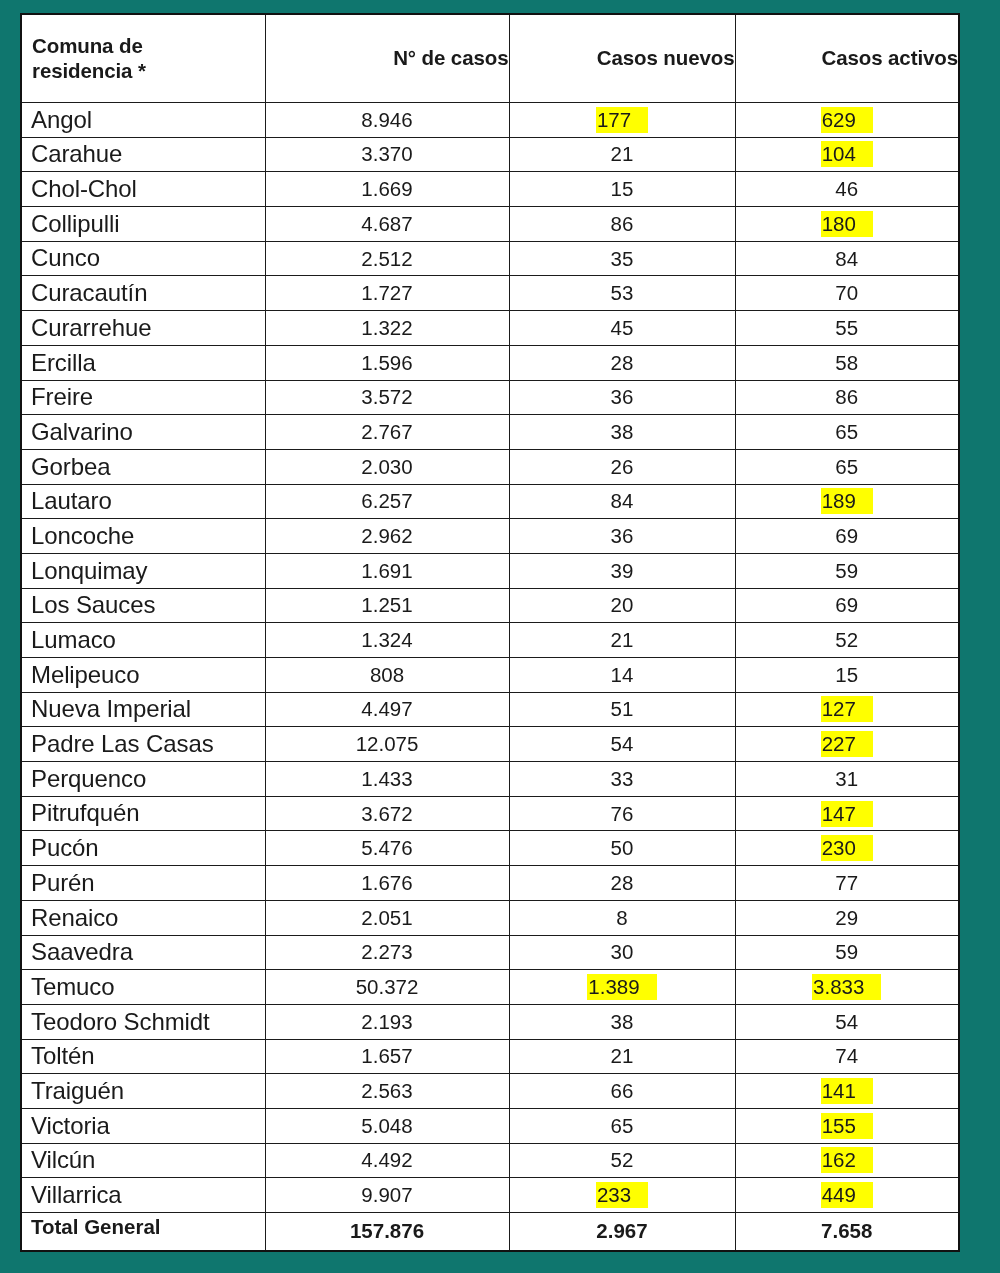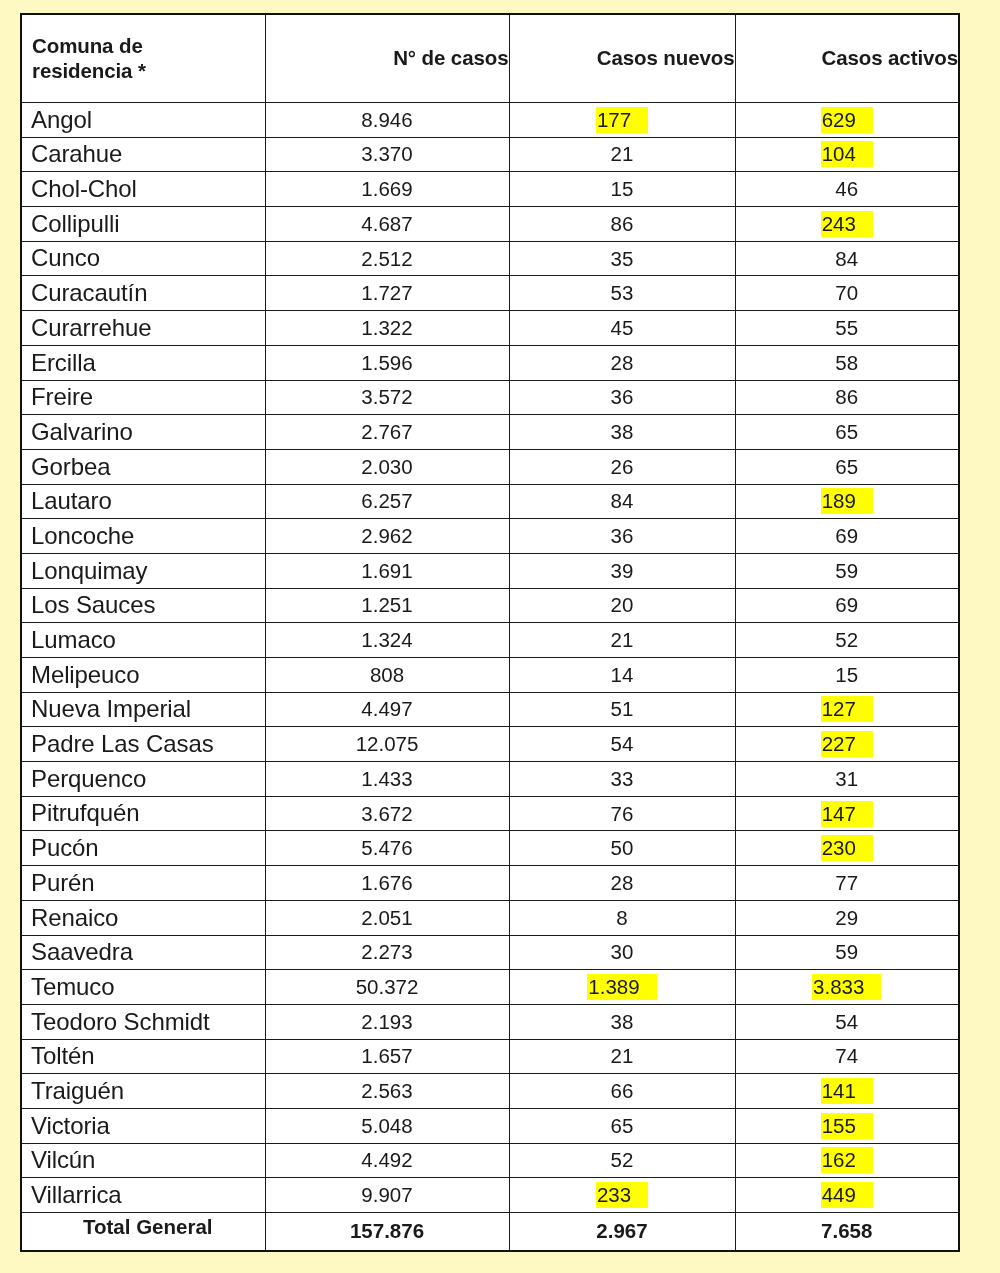--- a/index.html
+++ b/index.html
@@ -11,21 +11,21 @@
     width: 1000px;
     height: 1273px;
     font-family: "Liberation Sans", sans-serif;
     -webkit-font-smoothing: antialiased;
   }
 
   #page {
     position: relative;
     width: 1000px;
     height: 1273px;
-    background: #fef9c3;
+    background: #0f766e;
     overflow: hidden;
   }
 
   #table-wrap {
     position: absolute;
     left: 20px;
     top: 13px;
     width: 938px;
   }
 
@@ -92,21 +92,21 @@
 
   
   tfoot tr { height: 38px; }
   tfoot td {
     font-weight: bold;
     font-size: 21px;
     border-top: 2.4px solid #111111;
     border-bottom: 2.4px solid #111111;
   }
   tfoot td.comuna {
-    text-align: center;
+    text-align: left;
     padding: 0 0 8px 9px;
   }
   tfoot td.num {
     text-align: center;
   }
 
   
   table.cases {
     border: 2.2px solid #111111;
   }
@@ -153,21 +153,21 @@
           <tr>
             <td class="comuna">Chol-Chol</td>
             <td class="num">1.669</td>
             <td class="num">15</td>
             <td class="num">46</td>
           </tr>
           <tr>
             <td class="comuna">Collipulli</td>
             <td class="num">4.687</td>
             <td class="num">86</td>
-            <td class="num"><span class="hl">243</span></td>
+            <td class="num"><span class="hl">180</span></td>
           </tr>
           <tr>
             <td class="comuna">Cunco</td>
             <td class="num">2.512</td>
             <td class="num">35</td>
             <td class="num">84</td>
           </tr>
           <tr>
             <td class="comuna">Curacautín</td>
             <td class="num">1.727</td>

